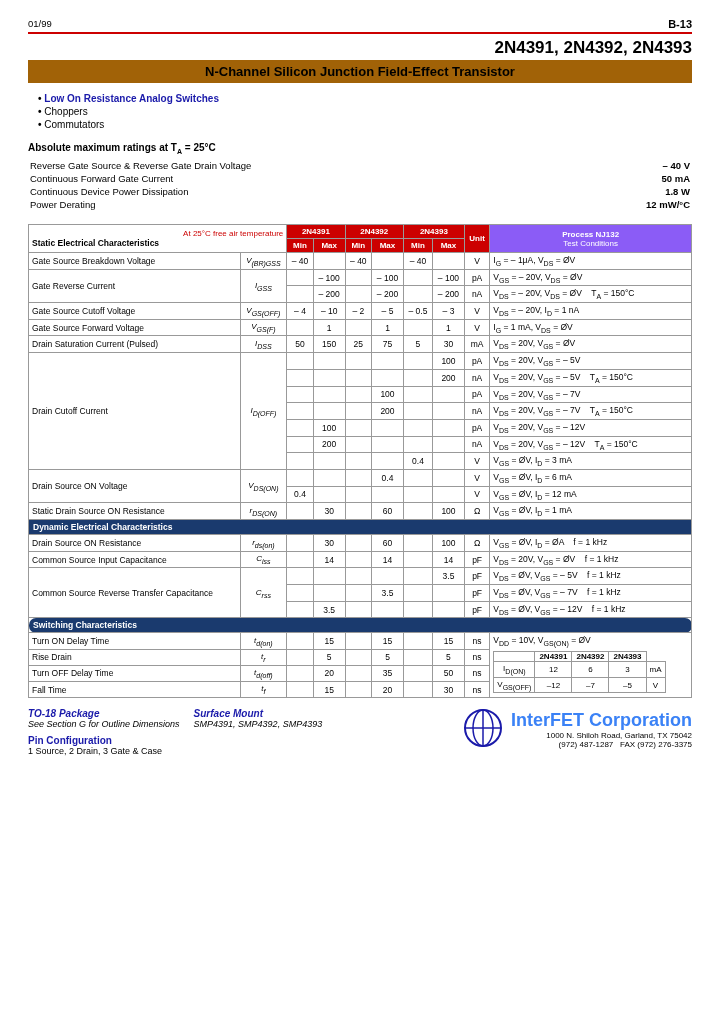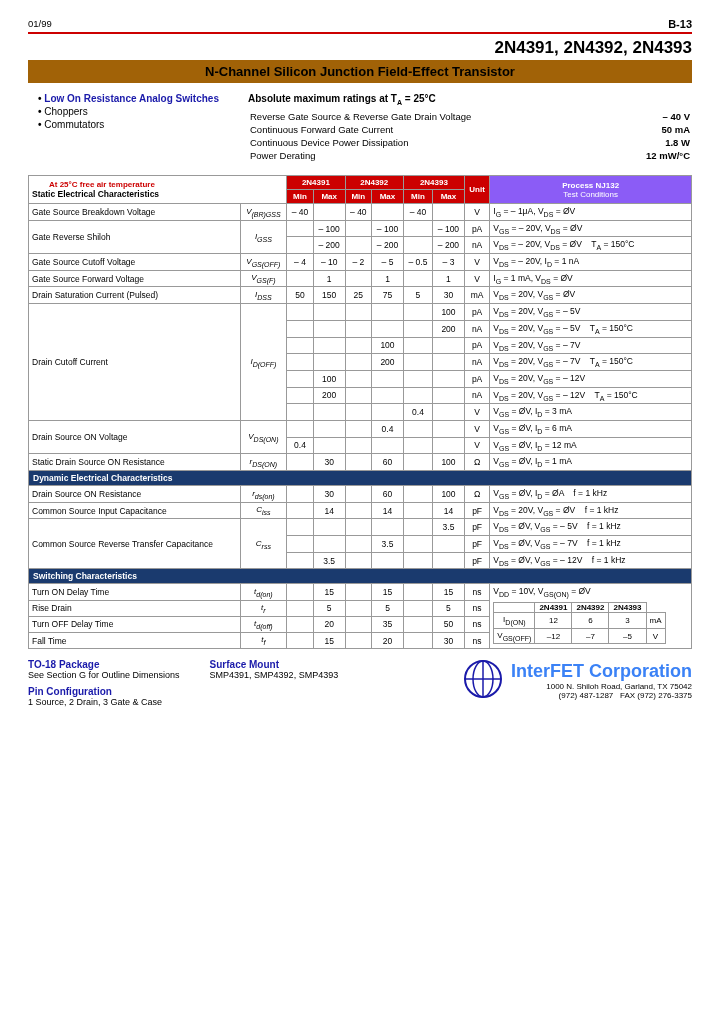--- a/index.html
+++ b/index.html
@@ -43,21 +43,22 @@
       text-align: center;
       font-size: 13px;
       font-weight: bold;
       color: #000;
       background: #a16207;
       padding: 4px 0;
       margin-bottom: 10px;
     }
     .features-abs {
       display: flex;
-      flex-direction: row;
+      flex-direction: column;
+      gap: 10px;
       margin-bottom: 12px;
     }
     .features {
       width: 220px;
       font-size: 10px;
     }
     .features ul {
       list-style: none;
       padding-left: 10px;
     }
@@ -117,40 +118,40 @@
       padding: 2px 4px;
       font-size: 8.5px;
     }
     table.char-table .switch-header {
       background: #1a3a6e;
       color: #fff;
       font-weight: bold;
       text-align: left;
       padding: 2px 4px;
       font-size: 8.5px;
+      border-radius: 7px;
     }
     table.char-table .col-header {
       background: #c00;
       color: #fff;
       font-weight: bold;
       font-size: 8px;
     }
     table.char-table .process-header {
       background: #8b5cf6;
       color: #fff;
       font-weight: bold;
       font-size: 8px;
       margin-top: 24px;
     }
     table.char-table .at-temp {
       color: #c00;
-      font-weight: bold;
+      font-weight: normal;
       font-size: 8px;
-      text-align: left;
-      margin-left: 17px;
+      text-align: right;
     }
     table.char-table .static-elec {
       font-weight: bold;
       font-size: 8.5px;
       text-align: left;
     }
     sub, sup { font-size: 7px; }
     .symbol-cell { font-style: italic; font-size: 8px; }
     .footer-section {
       display: flex;
@@ -255,21 +256,21 @@
           <td></td>
           <td>– 40</td>
           <td></td>
           <td>– 40</td>
           <td></td>
           <td>V</td>
           <td class="left-align">I<sub>G</sub> = – 1μA, V<sub>DS</sub> = ØV</td>
         </tr>
 
         <tr>
-          <td class="left-align" rowspan="2">Gate Reverse Shiloh</td>
+          <td class="left-align" rowspan="2">Gate Reverse Current</td>
           <td class="symbol-cell" rowspan="2">I<sub>GSS</sub></td>
           <td></td>
           <td>– 100</td>
           <td></td>
           <td>– 100</td>
           <td></td>
           <td>– 100</td>
           <td>pA</td>
           <td class="left-align">V<sub>GS</sub> = – 20V, V<sub>DS</sub> = ØV</td>
         </tr>
@@ -574,21 +575,21 @@
           <td></td>
           <td>30</td>
           <td>ns</td>
         </tr>
       </tbody>
     </table>
   </div>
 
   <div class="footer-section">
     <div class="footer-left">
-      <div style="display:flex; gap:30px; margin-bottom:6px;">
+      <div style="display:flex; gap:14px; margin-bottom:6px;font-style:italic;">
         <div>
           <div class="package-title">TO-18 Package</div>
           <div style="font-size:9px;">See Section G for Outline Dimensions</div>
         </div>
         <div>
           <div class="package-title">Surface Mount</div>
           <div style="font-size:9px;">SMP4391, SMP4392, SMP4393</div>
         </div>
       </div>
       <div>

